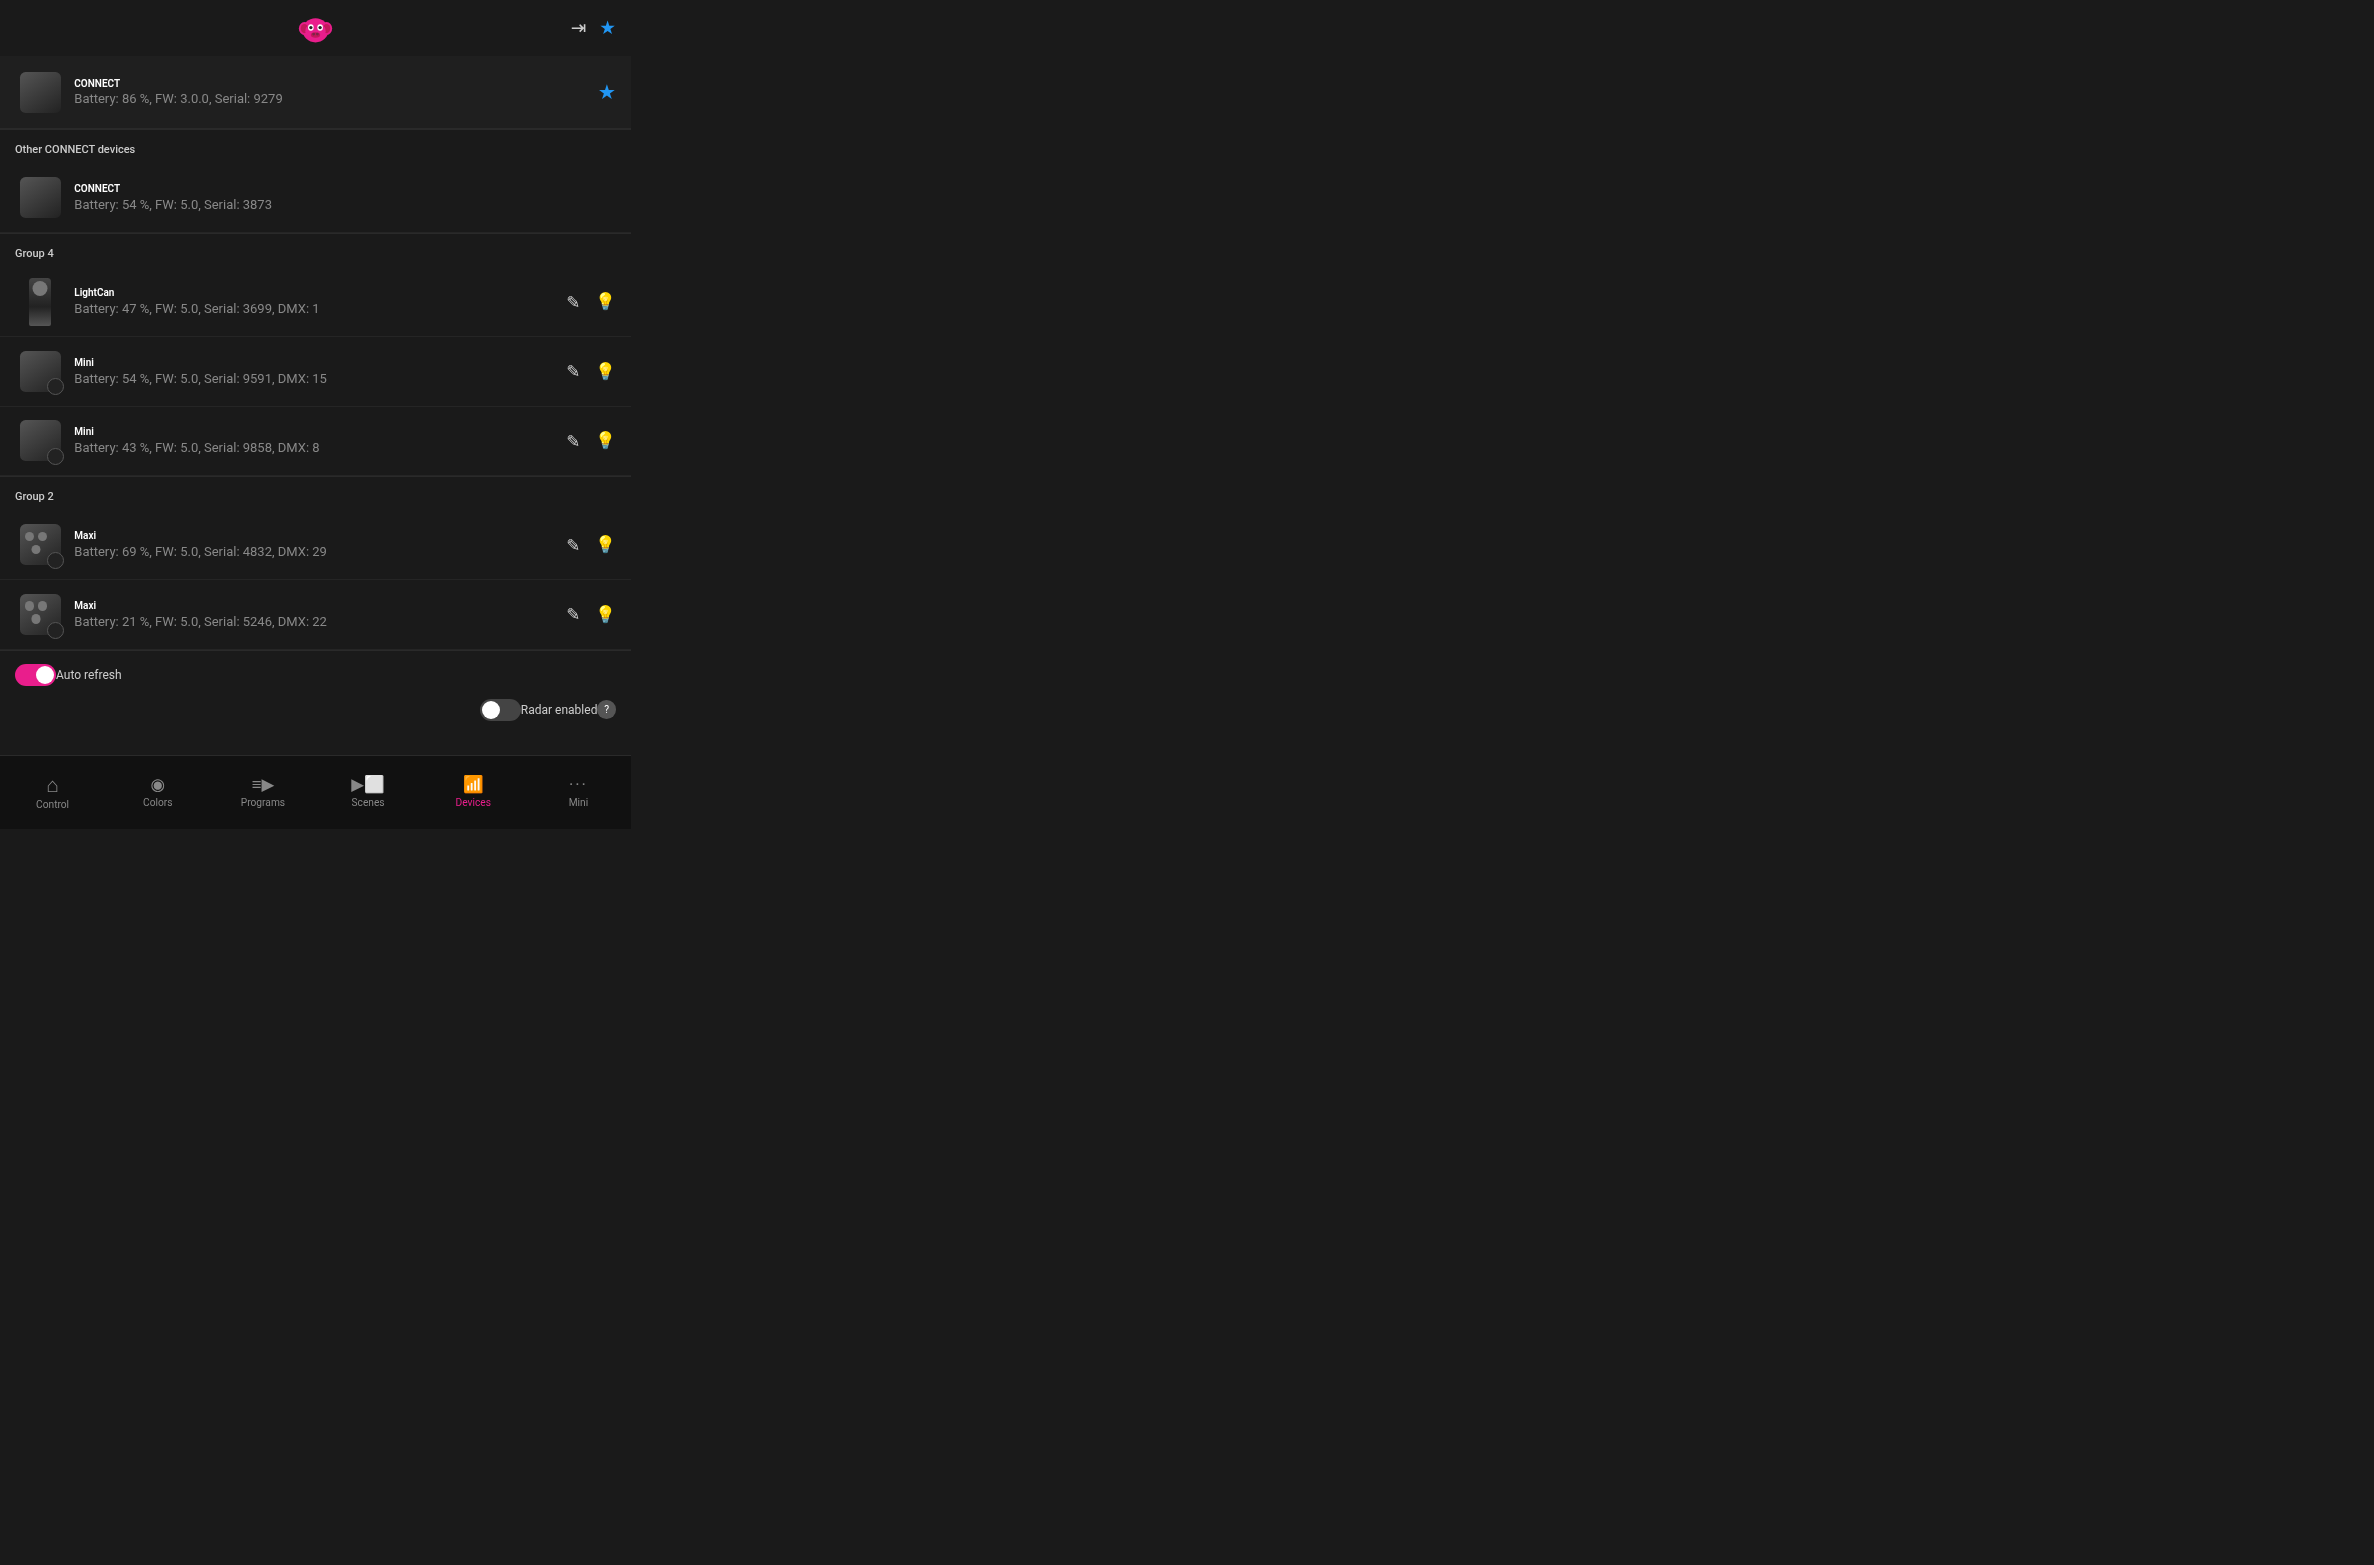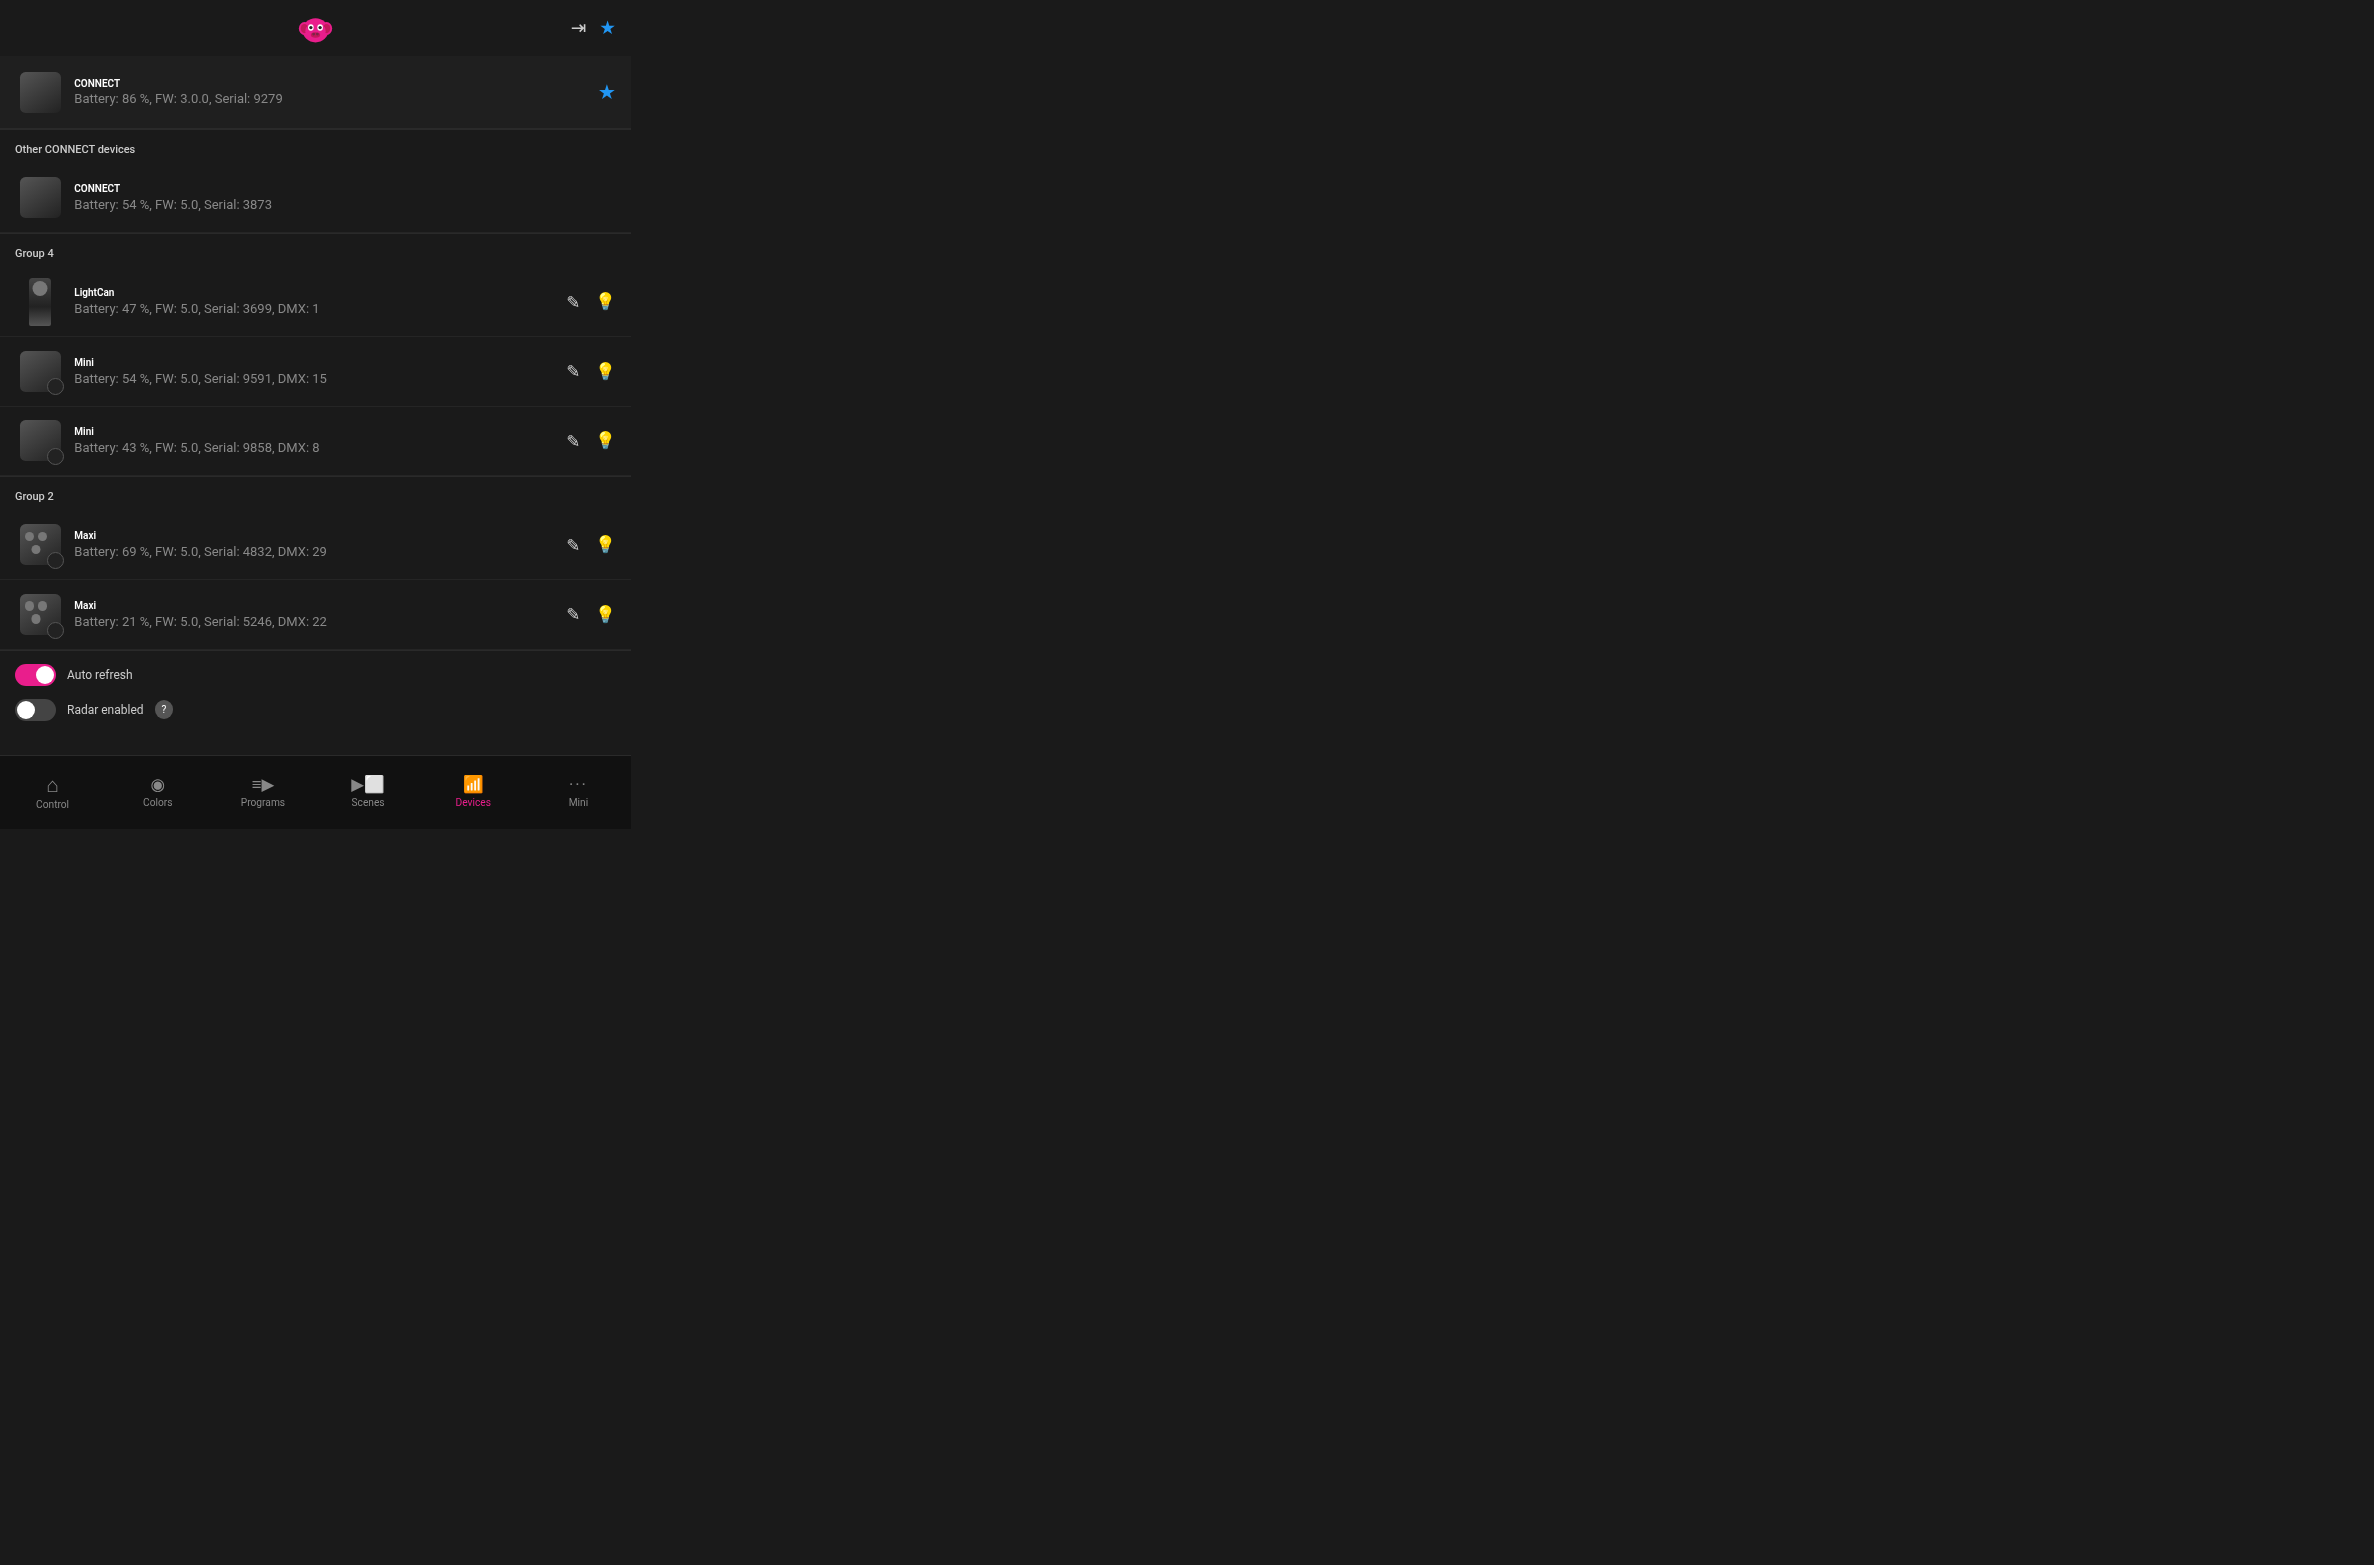--- a/index.html
+++ b/index.html
@@ -95,25 +95,25 @@
     }
 
     
     .settings-section {
       padding: 13px 15px;
       border-top: 0.9px solid #2a2a2a;
     }
     .setting-row {
       display: flex;
       align-items: center;
-      gap: 11px;
       margin-bottom: 13px;
     }
     .setting-row:last-child {
       margin-bottom: 0;
+      justify-content: flex-end;
     }
     .toggle {
       width: 41px;
       height: 22px;
       border-radius: 11px;
       position: relative;
       cursor: pointer;
       flex-shrink: 0;
     }
     .toggle-on {

